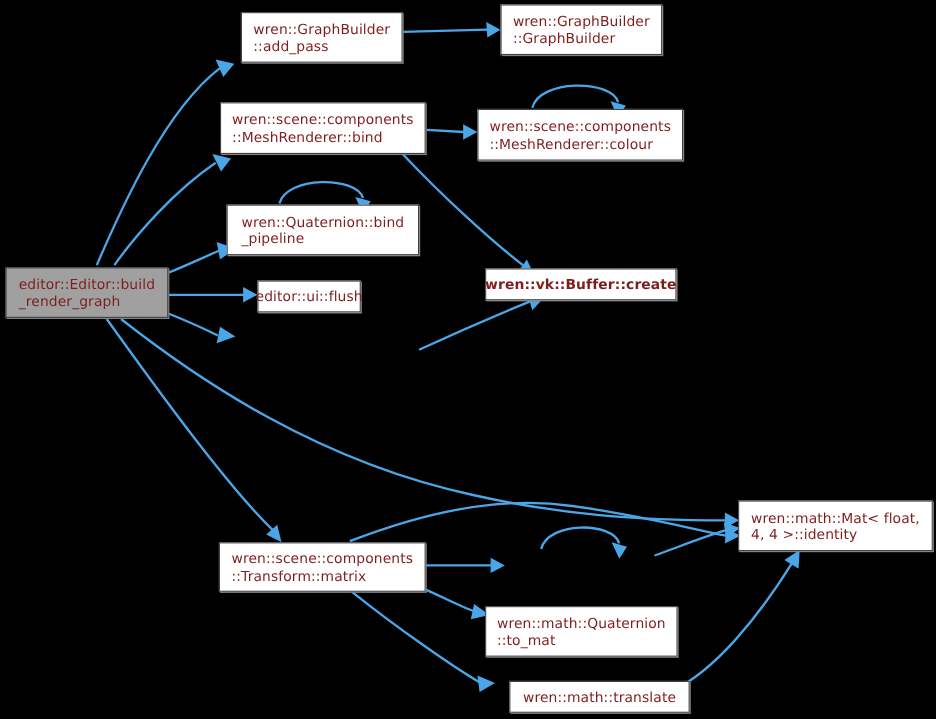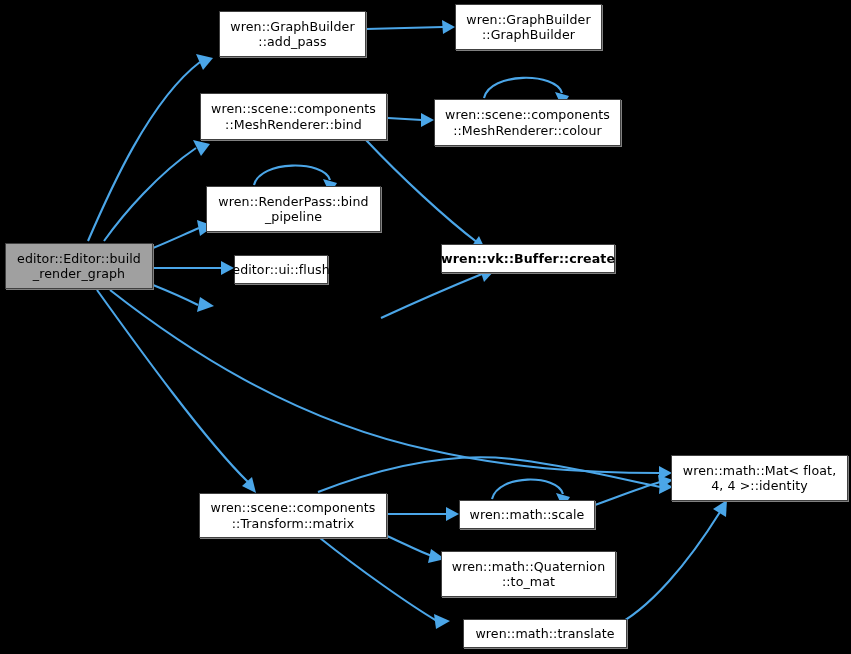--- a/index.html
+++ b/index.html
@@ -23,22 +23,22 @@
     height: 654px;
   }
   .node {
     position: absolute;
     box-sizing: border-box;
     background: #ffffff;
     border: 1px solid #404040;
     display: flex;
     align-items: center;
     justify-content: center;
-    text-align: center;
-    color: #000000;
+    text-align: left;
+    color: #7f1d1d;
     font-size: 12.6px;
     line-height: 15.5px;
     letter-spacing: 0.1px;
     white-space: pre-line;
     box-shadow: 1px 1px 0 0 #808080;
     z-index: 5;
   }
   .node.current {
     background: #a0a0a0;
     border: 1px solid #404040;
@@ -169,32 +169,31 @@
 
   <div class="node" style="left:455px; top:4px; width:147px; height:46px;">wren::GraphBuilder
 ::GraphBuilder</div>
 
   <div class="node" style="left:200px; top:93px; width:187px; height:47px;">wren::scene::components
 ::MeshRenderer::bind</div>
 
   <div class="node" style="left:434px; top:99px; width:187px; height:47px;">wren::scene::components
 ::MeshRenderer::colour</div>
 
-  <div class="node" style="left:206px; top:186px; width:175px; height:46px;">wren::RenderPass::bind
+  <div class="node" style="left:206px; top:186px; width:175px; height:46px;">wren::Quaternion::bind
 _pipeline</div>
 
   <div class="node" style="left:234px; top:255px; width:94px; height:29px;">editor::ui::flush</div>
 
   <div class="node" style="left:441px; top:244px; width:174px; height:29px;font-weight:bold;">wren::vk::Buffer::create</div>
 
 
   <div class="node" style="left:199px; top:493px; width:188px; height:45px;">wren::scene::components
 ::Transform::matrix</div>
 
-  <div class="node" style="left:459px; top:500px; width:136px; height:29px;">wren::math::scale</div>
 
   <div class="node" style="left:441px; top:551px; width:175px; height:46px;">wren::math::Quaternion
 ::to_mat</div>
 
   <div class="node" style="left:463px; top:619px; width:164px; height:29px;">wren::math::translate</div>
 
   <div class="node" style="left:671px; top:455px; width:177px; height:46px;">wren::math::Mat&lt; float,
 4, 4 &gt;::identity</div>
 
 </div>

